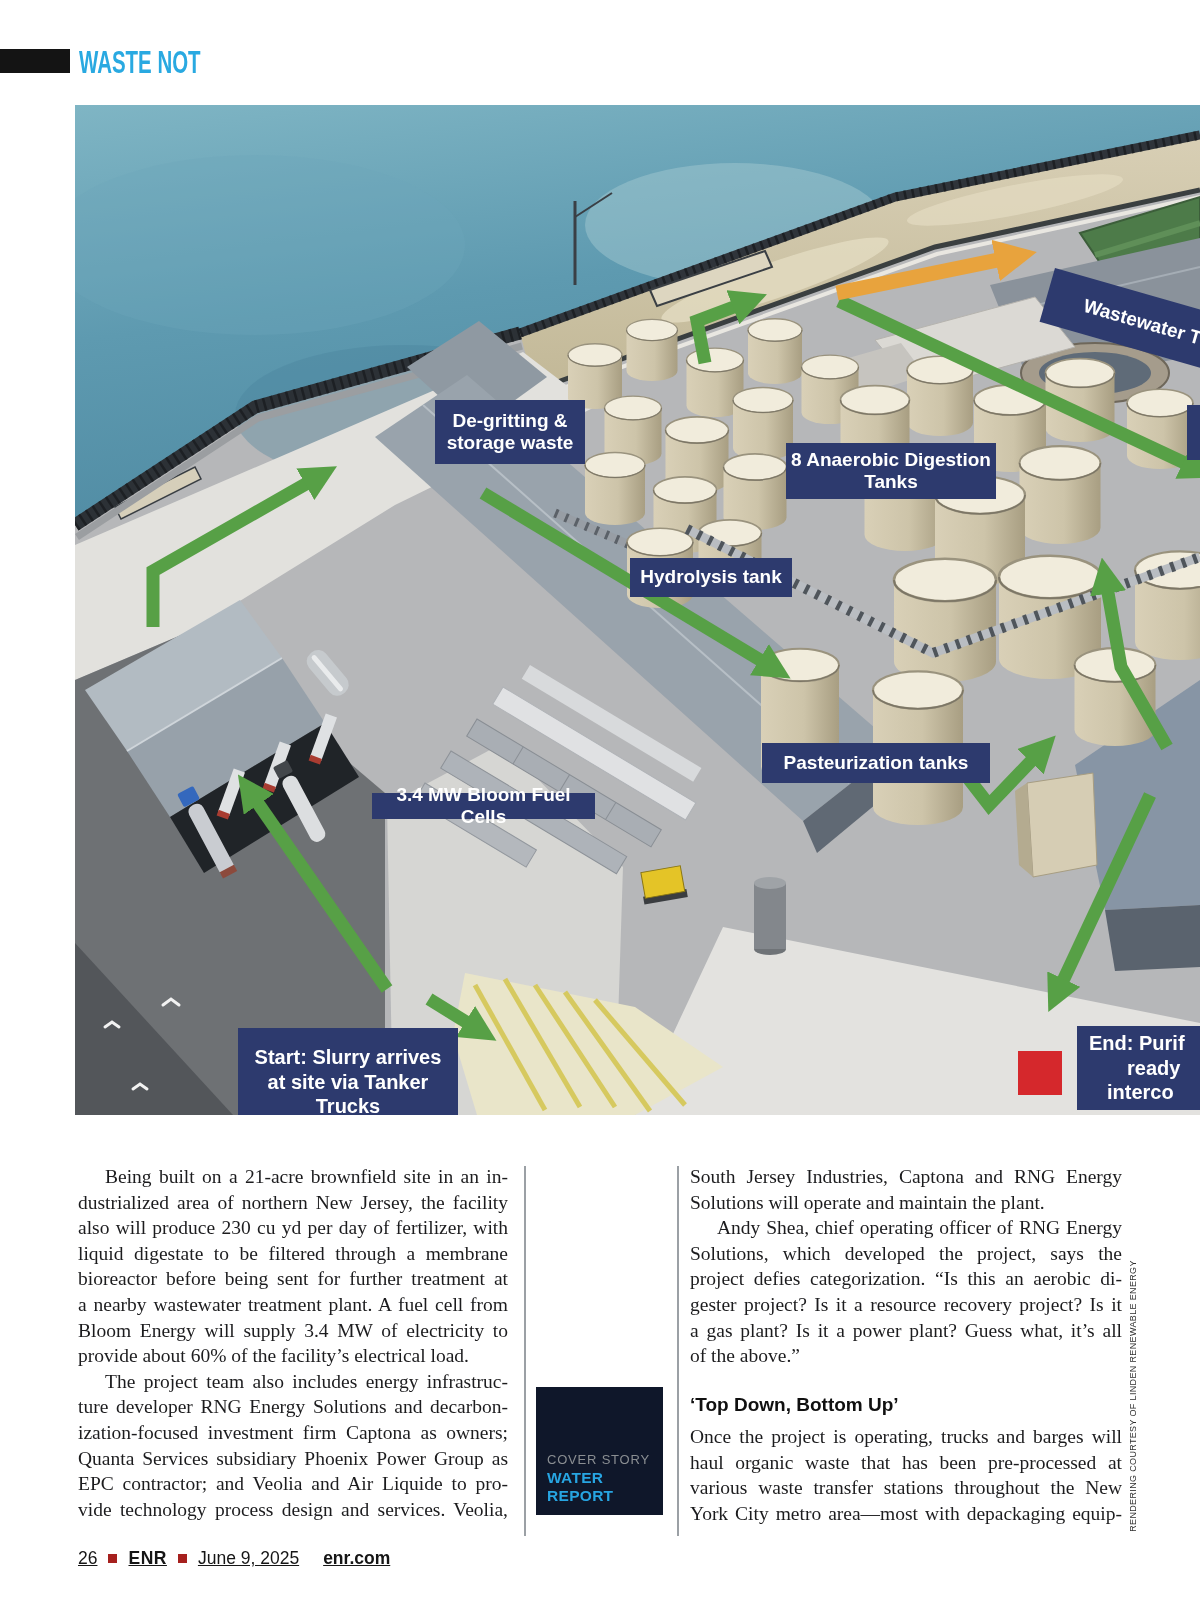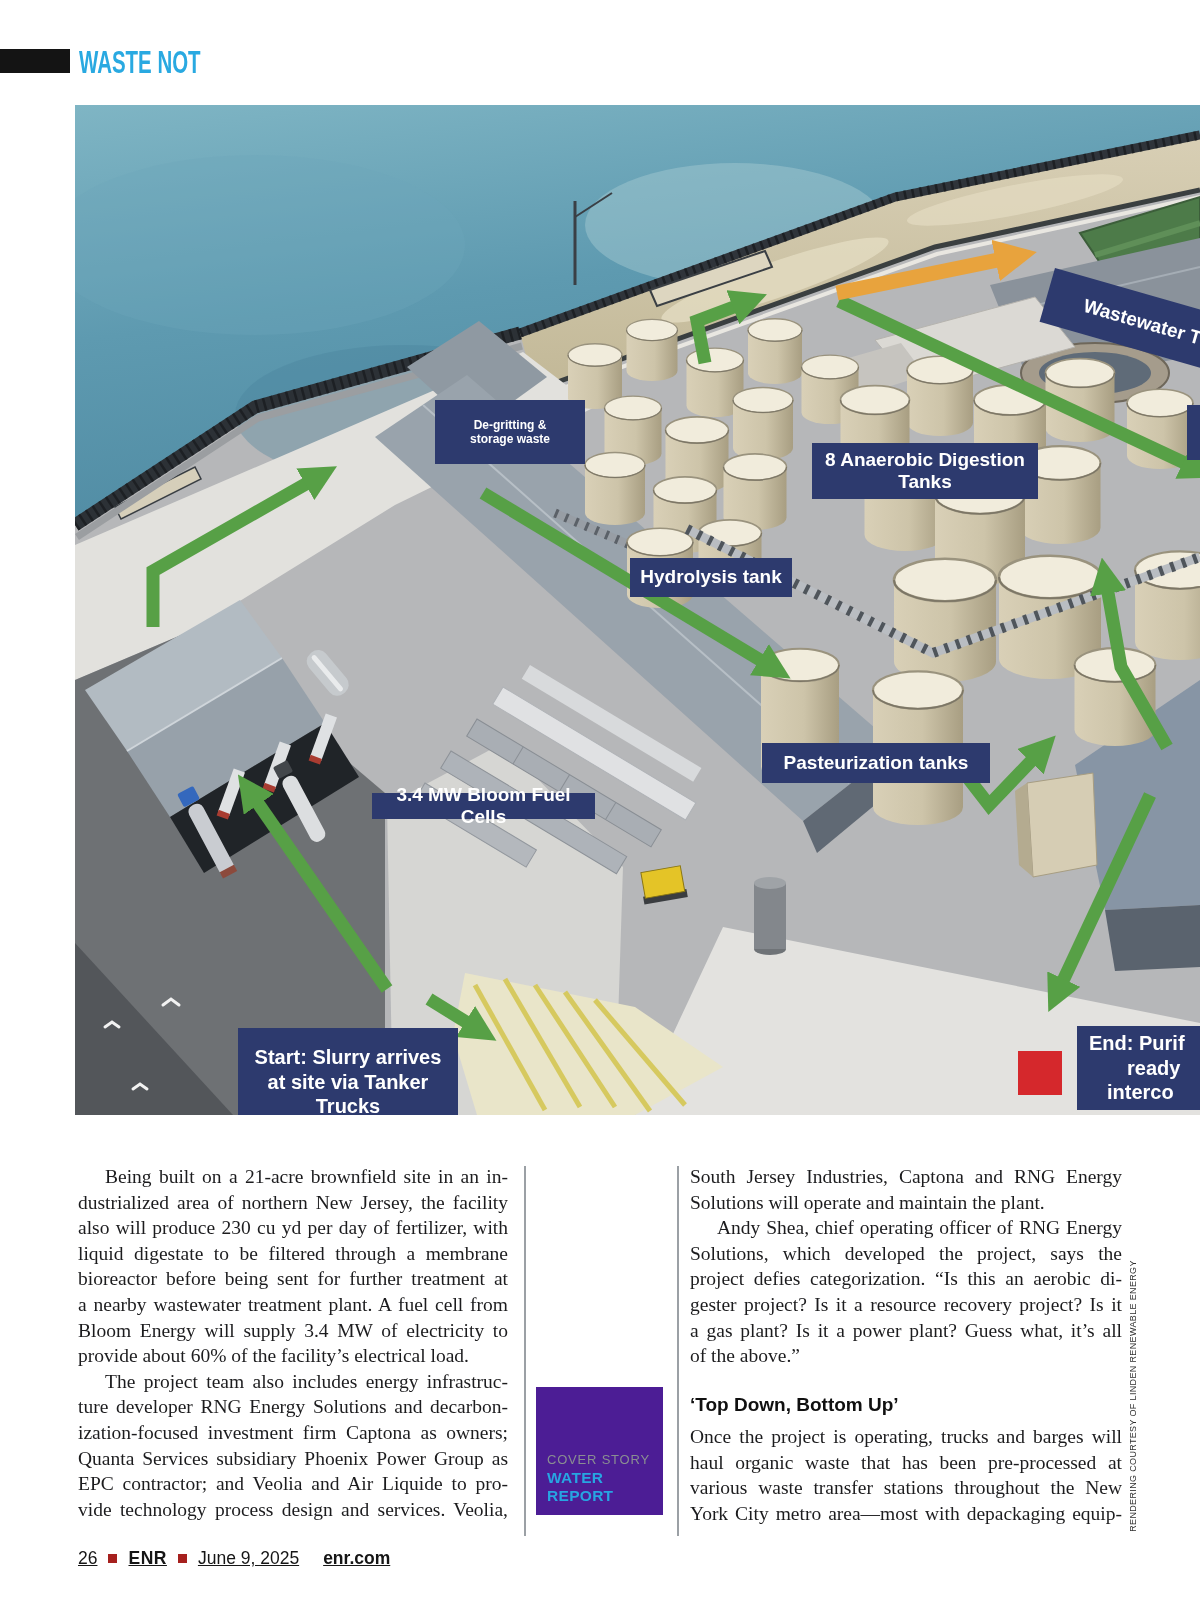--- a/index.html
+++ b/index.html
@@ -17,22 +17,22 @@
   
   .figure { position:absolute; left:75px; top:105px; width:1125px; height:1010px;
     overflow:hidden; background:#b6b7b9; }
   .figure svg { position:absolute; left:0; top:0; }
   .lbl {
     position:absolute; background:#2d3a6e; color:#fff;
     font-family:"Liberation Sans",sans-serif; font-weight:bold;
     display:flex; flex-direction:column; justify-content:center;
     text-align:center; line-height:1.18;
   }
-  #lbl-degritting { left:360px; top:295px; width:150px; height:64px; font-size:12px; }
-  #lbl-digestion  { left:737px; top:338px; width:226px; height:56px; font-size:19px; }
+  #lbl-degritting { left:360px; top:295px; width:150px; height:64px; font-size:19px; }
+  #lbl-digestion  { left:711px; top:338px; width:210px; height:56px; font-size:19px; }
   #lbl-hydrolysis { left:555px; top:453px; width:162px; height:39px; font-size:19px; }
   #lbl-pasteur    { left:687px; top:638px; width:228px; height:40px; font-size:19px; }
   #lbl-bloom      { left:297px; top:688px; width:223px; height:26px; font-size:19px; }
   #lbl-start      { left:163px; top:923px; width:220px; height:108px; font-size:20px; line-height:1.22; }
   #lbl-end        { left:1002px; top:921px; width:140px; height:84px; font-size:20px;
                     align-items:flex-start; text-align:left; padding-left:12px; line-height:1.22; }
   #lbl-end .l2 { margin-left:38px; }
   #lbl-end .l3 { margin-left:18px; }
   #lbl-wastewater { left:980px; top:163px; width:270px; height:56px; transform:rotate(16deg);
                     transform-origin:left top; font-size:19px; align-items:flex-start;
@@ -43,21 +43,21 @@
   .ln.end { text-align-last:left; }
   .ln.ind { text-indent:27px; }
   #col-left { left:78px; top:1164px; width:430px; }
   #col-right-top { left:690px; top:1164px; width:432px; }
   #subhead { position:absolute; left:690px; top:1394px; width:432px;
     font-family:"Liberation Sans",sans-serif; font-weight:bold; font-size:19px; color:#101010; }
   #col-right-bottom { left:690px; top:1424px; width:432px; }
   .vrule { position:absolute; width:2px; background:#9ba0a5; top:1166px; height:370px; }
   #rule-left { left:524px; } #rule-right { left:677px; }
   
-  #badge { position:absolute; left:536px; top:1387px; width:127px; height:128px; background:#4c1d95; }
+  #badge { position:absolute; left:536px; top:1387px; width:127px; height:128px; background:#0f172a; }
   #badge .inner { position:absolute; left:11px; bottom:10px; font-family:"Liberation Sans",sans-serif; }
   #badge .kick { font-size:13px; color:#8a8e92; letter-spacing:0.8px; }
   #badge .ttl  { font-size:15.5px; font-weight:bold; color:#27a5e2; letter-spacing:0.3px; margin-top:2px; }
   
   #footer { position:absolute; left:78px; top:1548px; display:flex; align-items:center;
     font-family:"Liberation Sans",sans-serif; font-size:17.5px; color:#151515;text-decoration:underline; }
   .sq { width:9px; height:9px; background:#a6201e; margin:0 11px; }
   #footer .brand { font-weight:bold; letter-spacing:0.5px; }
   #footer .site  { font-weight:bold; margin-left:24px; }
   

